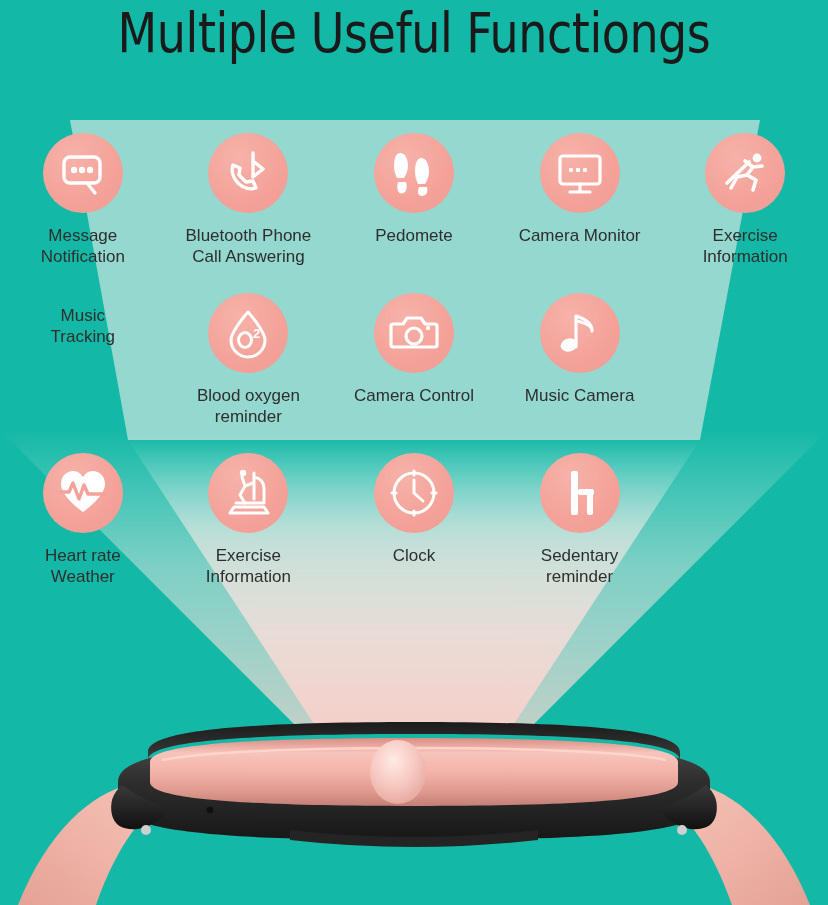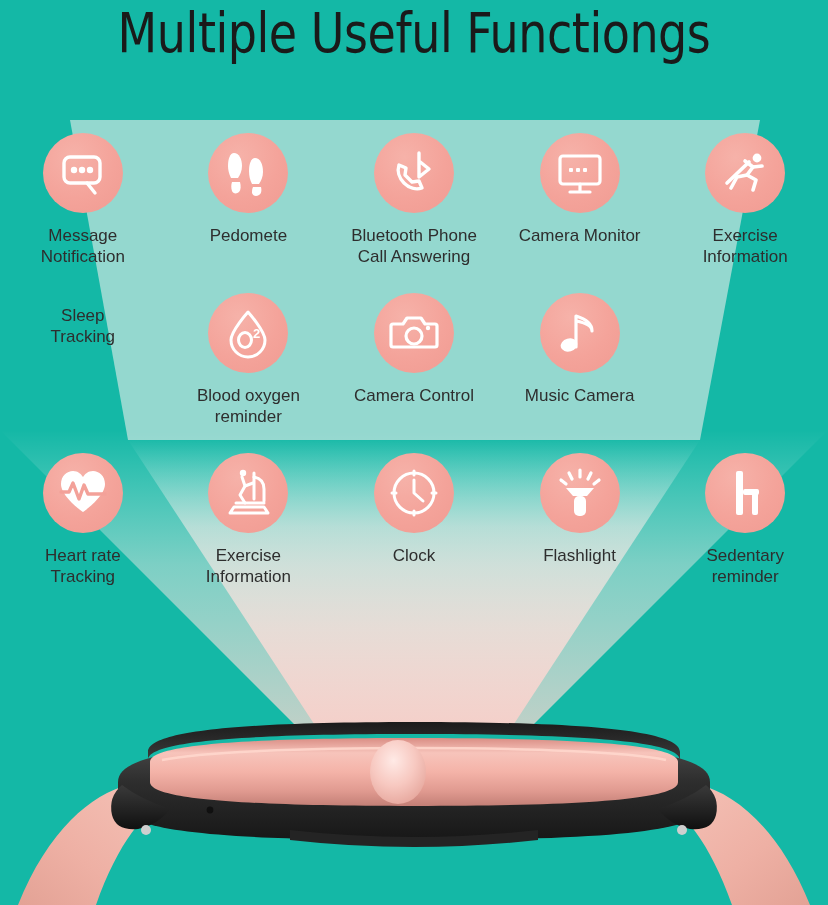--- a/index.html
+++ b/index.html
@@ -152,47 +152,47 @@
             <circle cx="33" cy="23" r="3.2" fill="#ffffff"></circle>
           </svg>
         </div>
         <div class="cell-label">Message
 Notification</div>
       </div>
 
       <div class="cell">
         <div class="icon-circle">
           <svg width="52" height="52" viewBox="0 0 52 52">
+            <g fill="none" stroke="#ffffff" stroke-width="3.4" stroke-linecap="round" stroke-linejoin="round">
+              <path d="M11 18 c-2 6 0 13 5 18 c5 5 12 7 18 5 l-3 -7 l-7 1 l-7 -7 l1 -7 z"></path>
+              <path d="M31 6 v24 l10 -8 l-10 -8 M31 30 l10 -8"></path>
+            </g>
+          </svg>
+        </div>
+        <div class="cell-label">Bluetooth Phone
+Call Answering</div>
+      </div>
+
+      <div class="cell">
+        <div class="icon-circle">
+          <svg width="52" height="52" viewBox="0 0 52 52">
             <g fill="#ffffff">
               <path d="M12 6 c5 0 8 6 8 13 c0 5 -2 9 -4 12 l-7 0 c-2 -4 -3 -8 -3 -12 c0 -7 2 -13 6 -13 z"></path>
               <path d="M10 35 l8 0 c1 4 1 8 -1 10 c-2 2 -6 2 -7 -1 c-1 -3 -1 -6 0 -9 z"></path>
               <path d="M33 11 c5 0 8 6 8 14 c0 5 -2 9 -4 12 l-7 0 c-2 -4 -3 -8 -3 -13 c0 -7 2 -13 6 -13 z"></path>
               <path d="M31 40 l8 0 c1 4 0 7 -2 8 c-3 2 -6 1 -7 -2 c0 -2 0 -4 1 -6 z"></path>
             </g>
           </svg>
         </div>
         <div class="cell-label">Pedomete</div>
       </div>
 
       <div class="cell">
         <div class="icon-circle">
           <svg width="52" height="52" viewBox="0 0 52 52">
-            <g fill="none" stroke="#ffffff" stroke-width="3.4" stroke-linecap="round" stroke-linejoin="round">
-              <path d="M11 18 c-2 6 0 13 5 18 c5 5 12 7 18 5 l-3 -7 l-7 1 l-7 -7 l1 -7 z"></path>
-              <path d="M31 6 v24 l10 -8 l-10 -8 M31 30 l10 -8"></path>
-            </g>
-          </svg>
-        </div>
-        <div class="cell-label">Bluetooth Phone
-Call Answering</div>
-      </div>
-
-      <div class="cell">
-        <div class="icon-circle">
-          <svg width="52" height="52" viewBox="0 0 52 52">
             <g fill="none" stroke="#ffffff" stroke-width="3.2" stroke-linecap="round" stroke-linejoin="round">
               <rect x="6" y="9" width="40" height="28" rx="3"></rect>
               <path d="M26 37 v7"></path>
               <path d="M16 45 h20"></path>
             </g>
             <g fill="#ffffff">
               <rect x="15" y="21" width="4" height="4" rx="1"></rect>
               <rect x="22" y="21" width="4" height="4" rx="1"></rect>
               <rect x="29" y="21" width="4" height="4" rx="1"></rect>
             </g>
@@ -215,21 +215,21 @@
         </div>
         <div class="cell-label">Exercise
 Information</div>
       </div>
 
     </div>
 
     <div class="grid-row">
 
       <div class="cell">
-        <div class="cell-label">Sleep
+        <div class="cell-label">Music
 Tracking</div>
       </div>
 
       <div class="cell">
         <div class="icon-circle">
           <svg width="52" height="52" viewBox="0 0 52 52">
             <g fill="none" stroke="#ffffff" stroke-width="3" stroke-linecap="round" stroke-linejoin="round">
               <path d="M26 5 C26 5 9 24 9 33 a17 17 0 0 0 34 0 C43 24 26 5 26 5 z"></path>
               <ellipse cx="23" cy="33" rx="6.5" ry="7.5"></ellipse>
             </g>
@@ -271,21 +271,21 @@
     <div class="grid-row">
 
       <div class="cell">
         <div class="icon-circle">
           <svg width="54" height="54" viewBox="0 0 54 54">
             <path d="M27 46 C27 46 5 31 5 18 C5 10 11 5 17 5 c5 0 8 3 10 6 c2 -3 5 -6 10 -6 c6 0 12 5 12 13 C49 31 27 46 27 46 z" fill="#ffffff"></path>
             <path d="M5 26 h8 l4 -9 l6 16 l5 -14 l4 9 h17" fill="none" stroke="#f3a199" stroke-width="3.4" stroke-linecap="round" stroke-linejoin="round"></path>
           </svg>
         </div>
         <div class="cell-label">Heart rate
-Tracking</div>
+Weather</div>
       </div>
 
       <div class="cell">
         <div class="icon-circle">
           <svg width="52" height="52" viewBox="0 0 52 52">
             <g fill="none" stroke="#ffffff" stroke-width="3" stroke-linecap="round" stroke-linejoin="round">
               <path d="M20 10 l3 9 l-5 9 l5 8"></path>
               <path d="M23 19 l8 -3"></path>
               <path d="M32 6 v26"></path>
               <path d="M32 10 q10 2 10 12 v12"></path>
@@ -305,36 +305,20 @@
             <g fill="none" stroke="#ffffff" stroke-width="3" stroke-linecap="round" stroke-linejoin="round">
               <circle cx="26" cy="26" r="20"></circle>
               <path d="M26 13 v13 l9 8"></path>
               <path d="M26 4 v4 M26 44 v4 M4 26 h4 M44 26 h4"></path>
             </g>
           </svg>
         </div>
         <div class="cell-label">Clock</div>
       </div>
 
-      <div class="cell">
-        <div class="icon-circle">
-          <svg width="52" height="52" viewBox="0 0 52 52">
-            <g stroke="#ffffff" stroke-width="3.2" stroke-linecap="round">
-              <path d="M26 3 v7"></path>
-              <path d="M15 6 l3 6"></path>
-              <path d="M37 6 l-3 6"></path>
-              <path d="M7 13 l5 4"></path>
-              <path d="M45 13 l-5 4"></path>
-            </g>
-            <path d="M12 21 h28 l-7 8 h-14 z" fill="#ffffff"></path>
-            <rect x="20" y="29" width="12" height="20" rx="5" fill="#ffffff"></rect>
-          </svg>
-        </div>
-        <div class="cell-label">Flashlight</div>
-      </div>
 
       <div class="cell">
         <div class="icon-circle">
           <svg width="52" height="52" viewBox="0 0 52 52">
             <g fill="#ffffff">
               <rect x="17" y="4" width="7" height="44" rx="2"></rect>
               <rect x="24" y="22" width="16" height="6" rx="2"></rect>
               <rect x="33" y="22" width="6" height="26" rx="2"></rect>
             </g>
           </svg>

